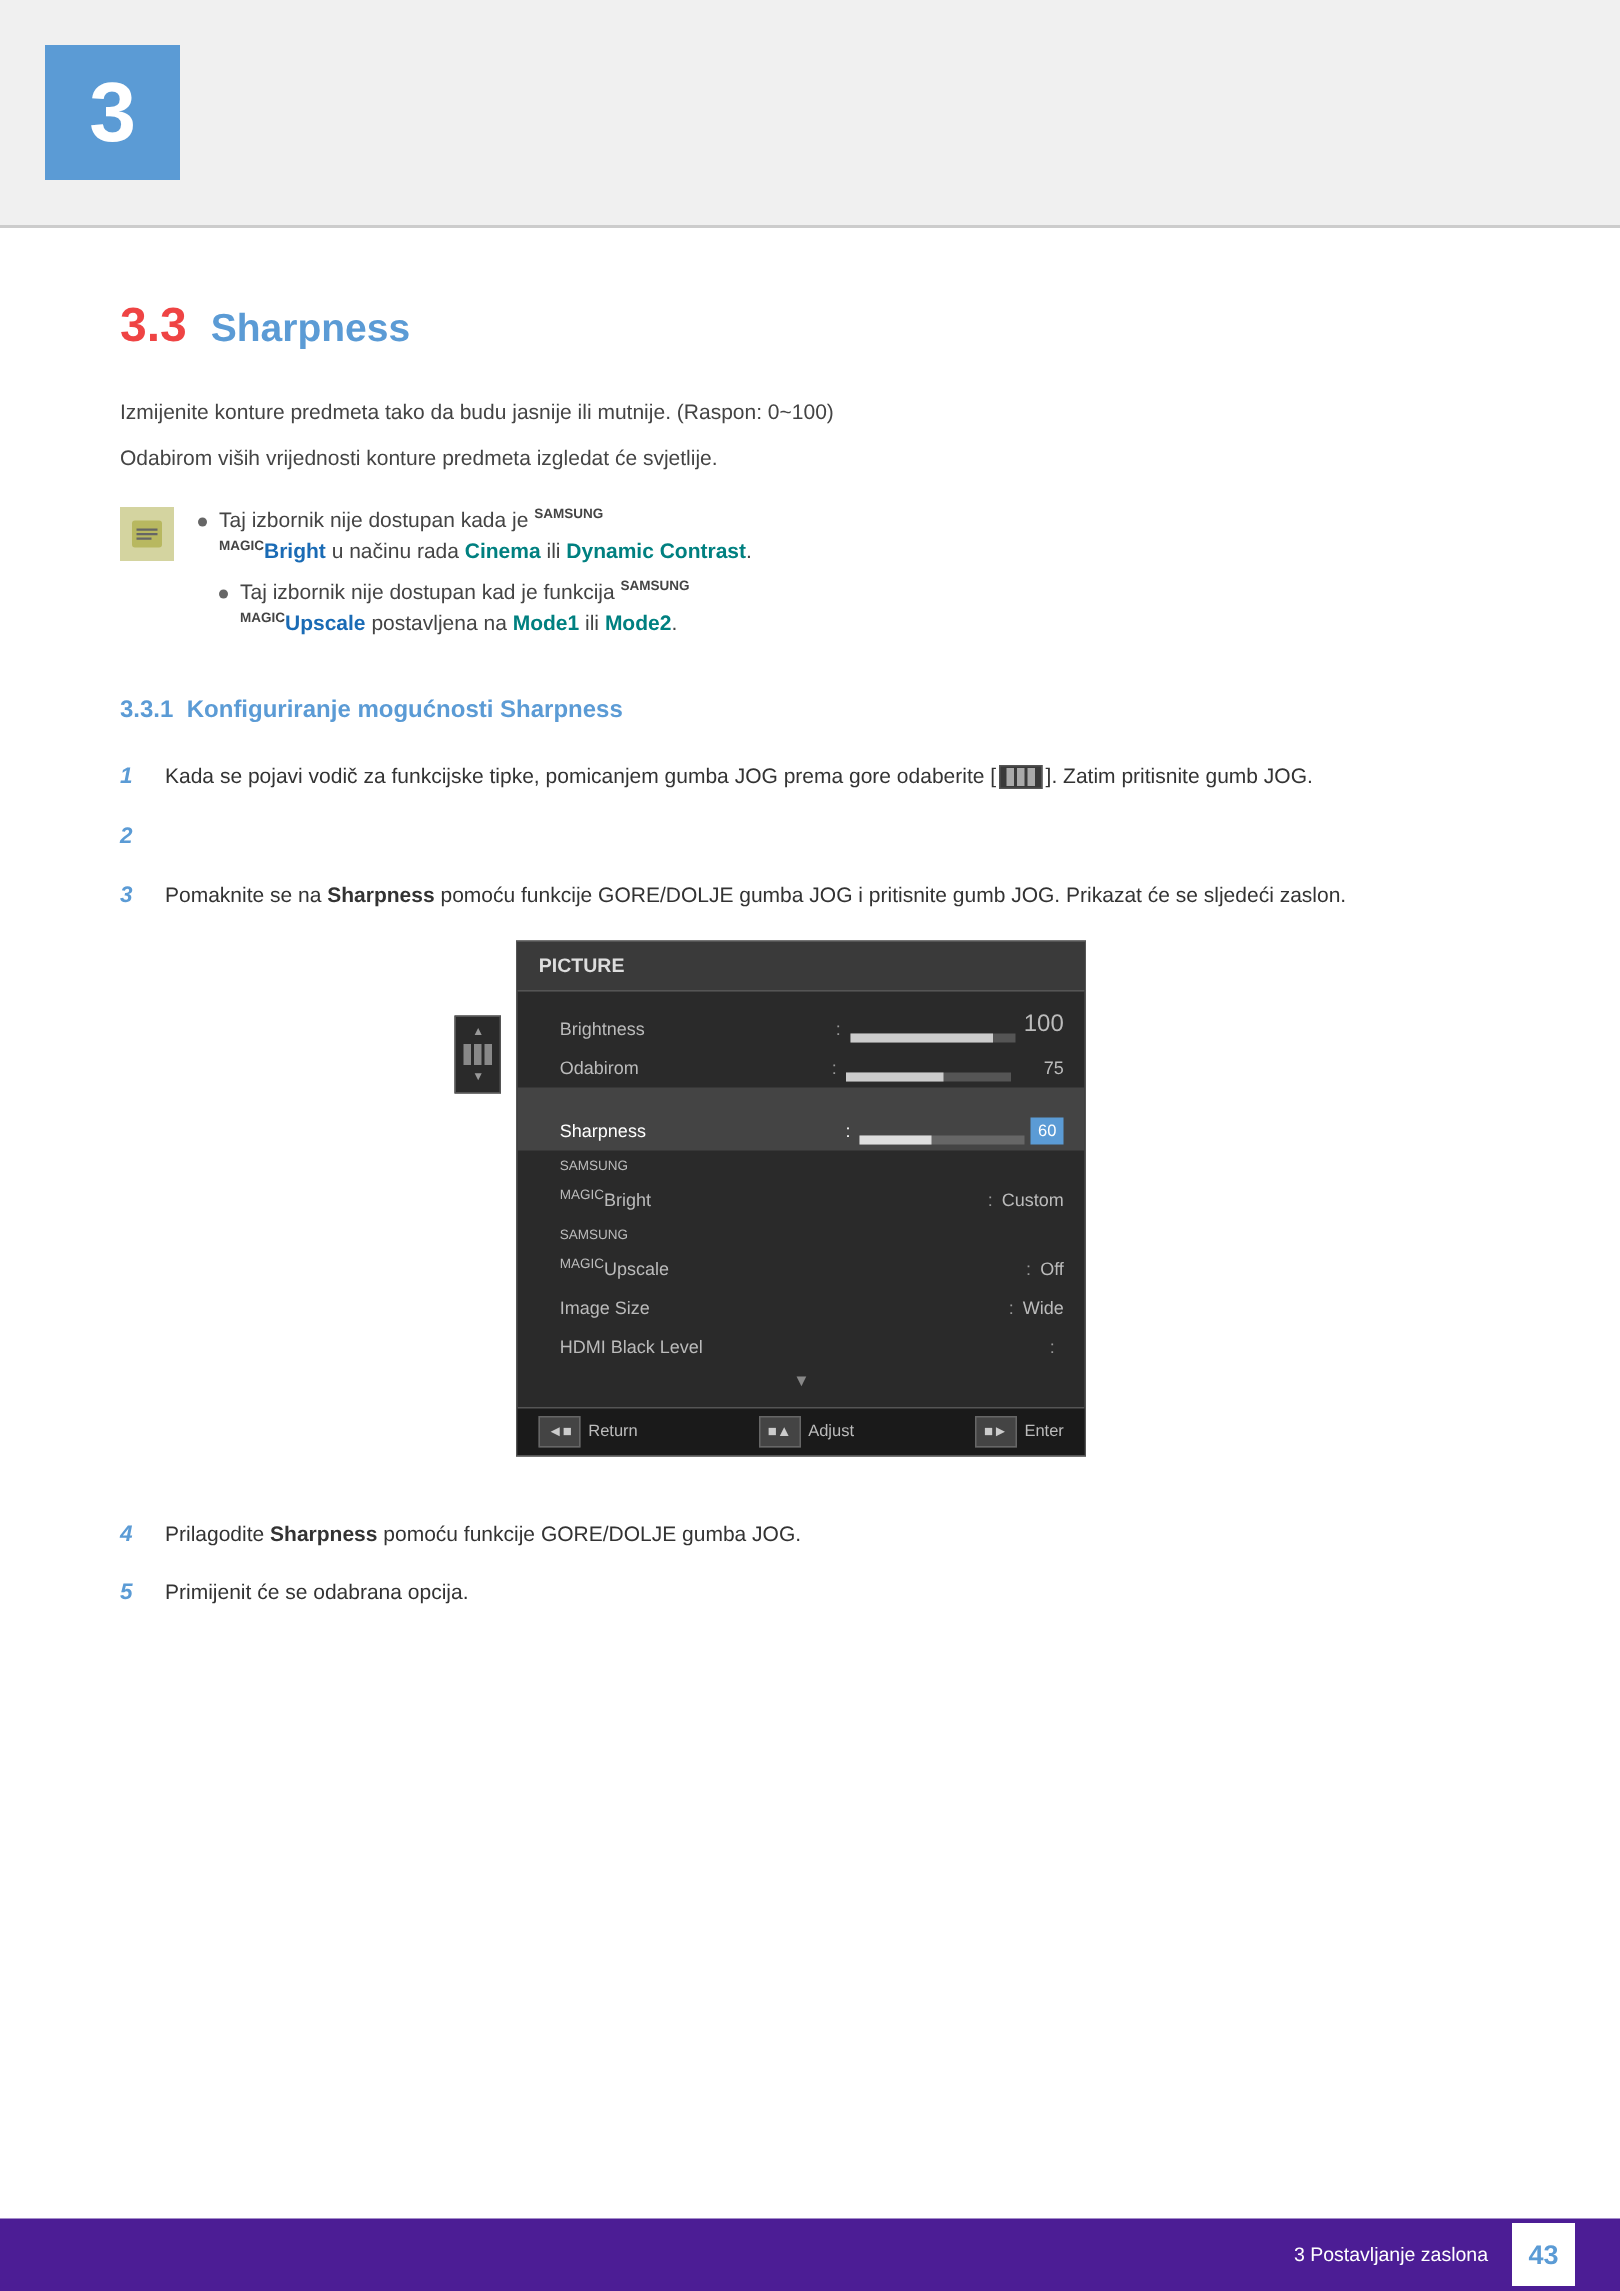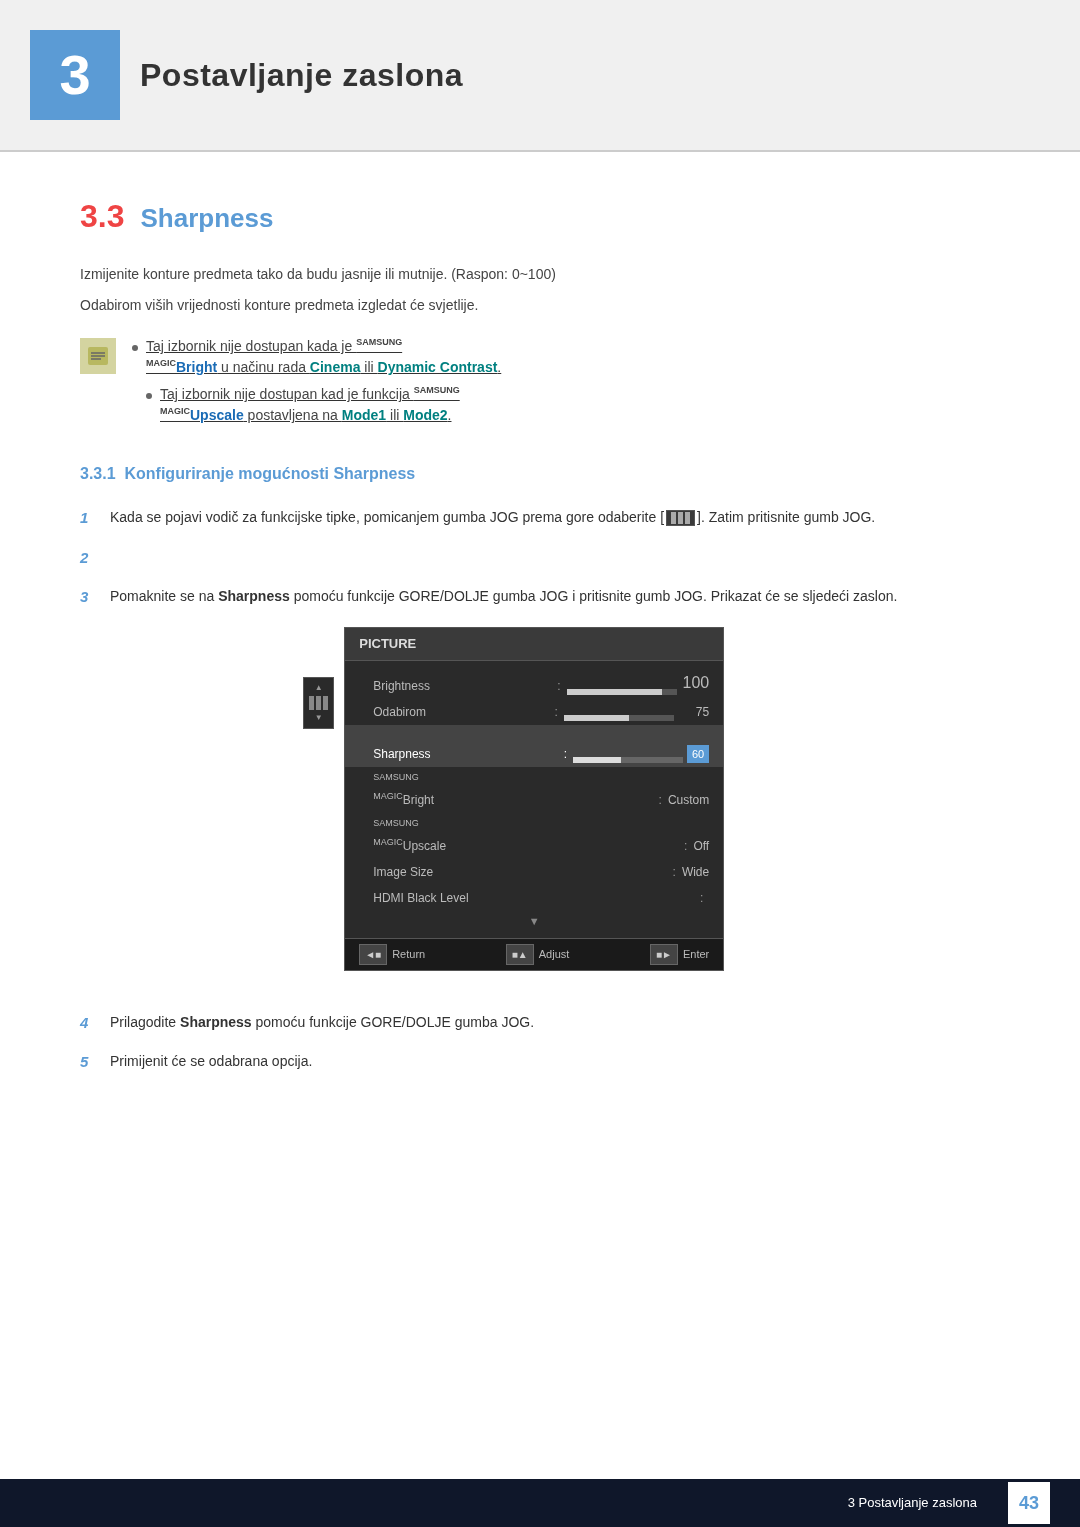--- a/index.html
+++ b/index.html
@@ -100,21 +100,20 @@
       display: flex;
       align-items: center;
       justify-content: center;
       flex-shrink: 0;
       font-size: 18px;
       margin-top: 2px;
     }
 
     .note-lines {
       flex: 1;
-      text-decoration: underline;
     }
 
     .note-line {
       display: flex;
       align-items: baseline;
       gap: 8px;
       margin-bottom: 6px;
       font-size: 14px;
       color: #444;
     }
@@ -268,26 +267,26 @@
       border: 1px solid #666;
     }
 
     
     .page-footer {
       position: absolute;
       bottom: 0;
       left: 0;
       right: 0;
       height: 48px;
-      background: #0f172a;
+      background: #4c1d95;
       display: flex;
       align-items: center;
       justify-content: flex-end;
       padding: 0 30px;
-      gap: 31px;
+      gap: 16px;
     }
 
     .footer-chapter {
       color: #fff;
       font-size: 13px;
     }
 
     .footer-page-number {
       background: #fff;
       color: #5b9bd5;
@@ -311,21 +310,20 @@
       color: #999;
     }
   </style>
 </head>
 <body>
 
 <div class="page-container">
 
   <div class="chapter-header">
     <div class="chapter-number-box">3</div>
-    <div class="chapter-title">Postavljanje zaslona</div>
   </div>
 
   <div class="content">
 
     <div class="section-heading">
       <span class="section-number">3.3</span>
       <span class="section-title">Sharpness</span>
     </div>
 
     <p class="section-desc">Izmijenite konture predmeta tako da budu jasnije ili mutnije. (Raspon: 0~100)</p>

